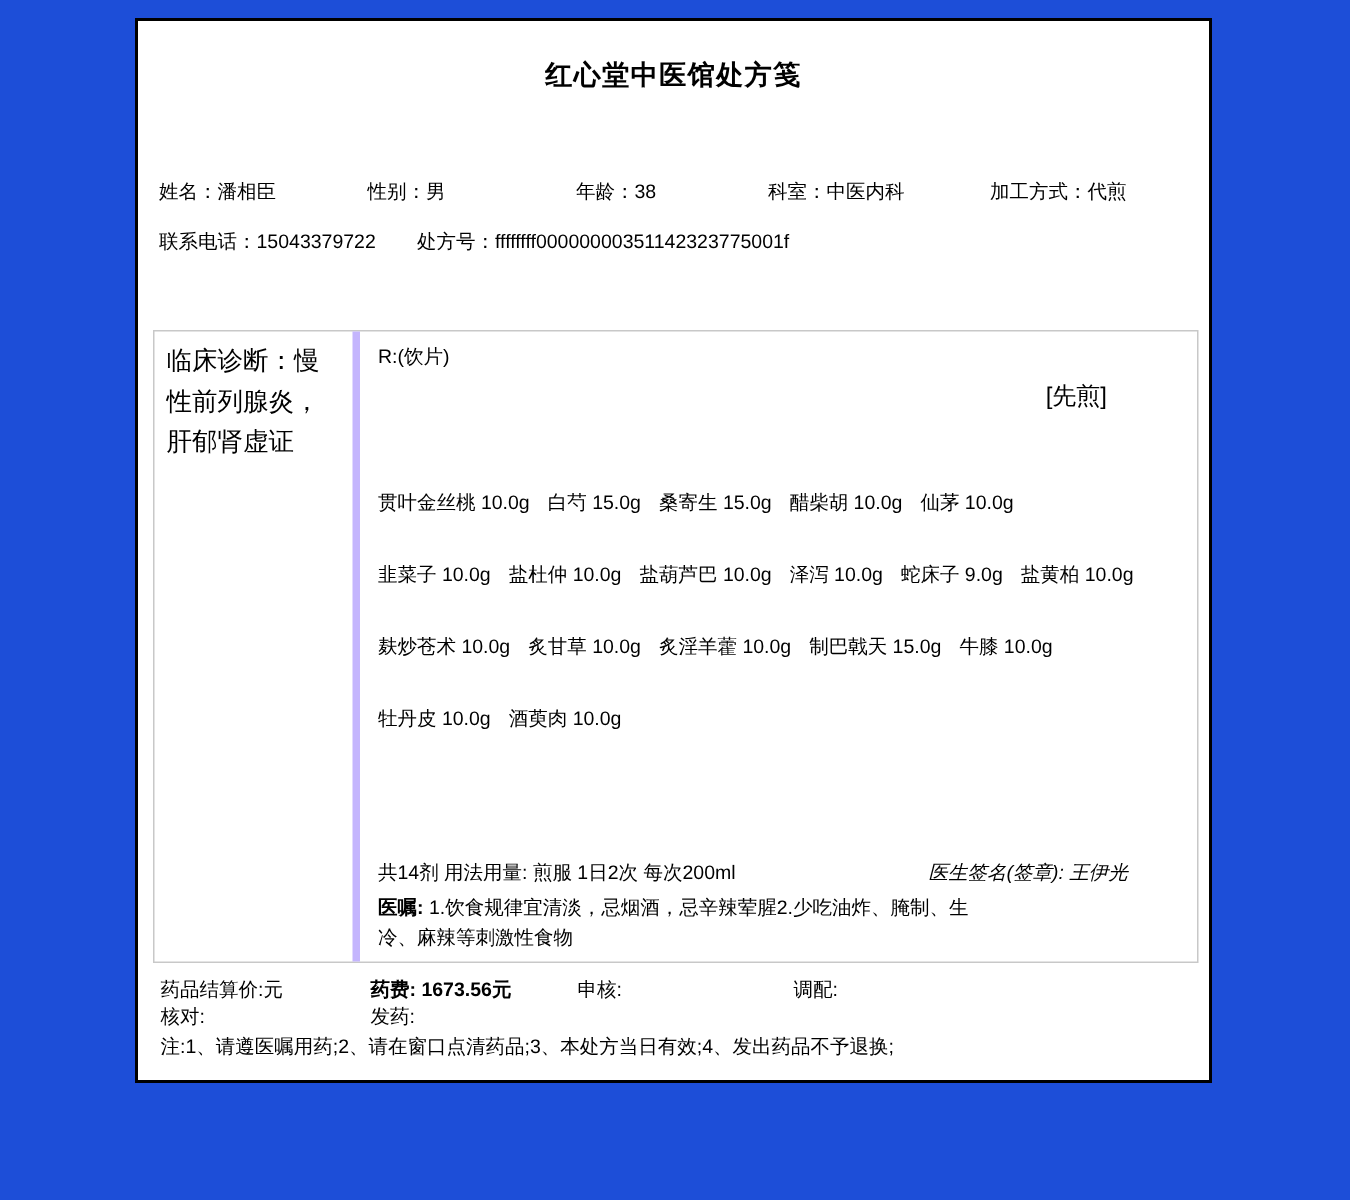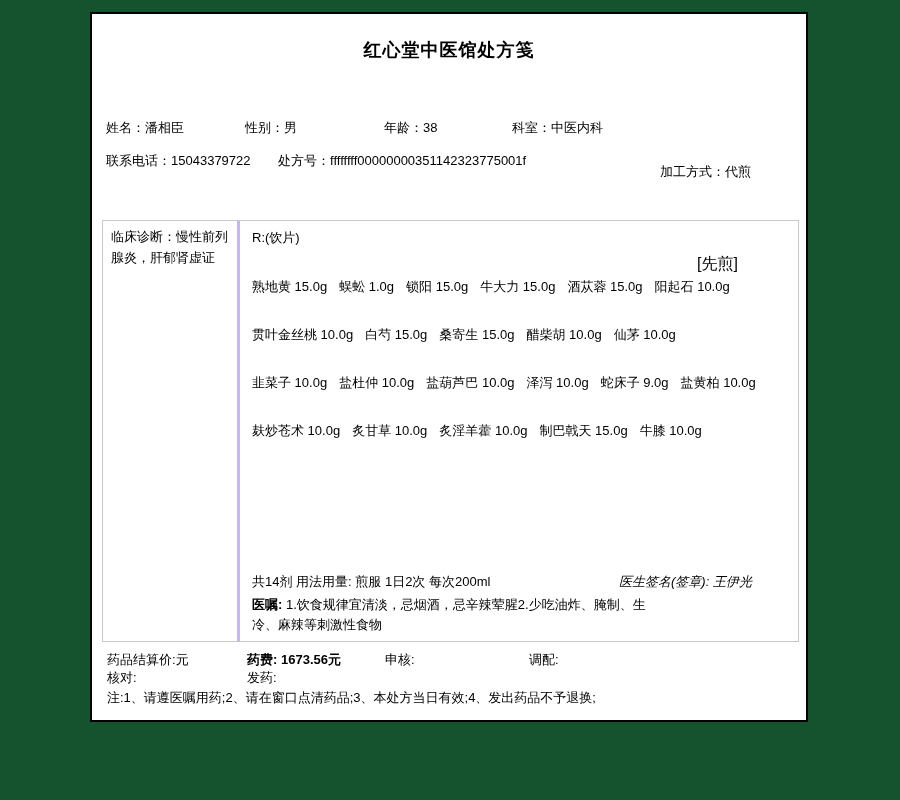--- a/index.html
+++ b/index.html
@@ -6,21 +6,21 @@
     margin: 0;
     padding: 0;
     background: #ffffff;
     font-family: "Liberation Sans", "DejaVu Sans", sans-serif;
     color: #000000;
   }
   .page {
     position: relative;
     width: 900px;
     height: 800px;
-    background: #14532d;
+    background: #1d4ed8;
     overflow: hidden;
   }
   .sheet {
     position: absolute;
     left: 90px;
     top: 12px;
     width: 718px;
     height: 710px;
     border: 2px solid #000000;
     box-sizing: border-box;
@@ -49,24 +49,24 @@
     top: 206px;
     width: 697px;
     height: 422px;
     border: 1px solid #c8c8c8;
     box-sizing: border-box;
     display: flex;
     background: #ffffff;
   }
   .diag-col {
     width: 137px;
-    border-right: 3px solid #c4b5fd;
+    border-right: 5px solid #c4b5fd;
     box-sizing: border-box;
     padding: 6px 8px;
-    font-size: 13px;
+    font-size: 17px;
     line-height: 1.6;
   }
   .rx-col {
     position: relative;
     flex: 1;
     font-size: 13px;
   }
   .rx-header {
     position: absolute;
     left: 12px;
@@ -119,37 +119,37 @@
 
 <div class="page">
   <div class="sheet">
 
     <div class="title">红心堂中医馆处方笺</div>
 
     <div class="cell" style="left:14px; top:106px;"><span>姓名：</span><span>潘相臣</span></div>
     <div class="cell" style="left:153px; top:106px;"><span>性别：</span><span>男</span></div>
     <div class="cell" style="left:292px; top:106px;"><span>年龄：</span><span>38</span></div>
     <div class="cell" style="left:420px; top:106px;"><span>科室：</span><span>中医内科</span></div>
-    <div class="cell" style="left:568px; top:106px;margin-top:44px;"><span>加工方式：</span><span>代煎</span></div>
+    <div class="cell" style="left:568px; top:106px;"><span>加工方式：</span><span>代煎</span></div>
 
     <div class="cell" style="left:14px; top:139px;"><span>联系电话：</span><span>15043379722</span></div>
     <div class="cell" style="left:186px; top:139px;"><span>处方号：</span><span>ffffffff00000000351142323775001f</span></div>
 
     <div class="rx-box">
       <div class="diag-col">
         <span>临床诊断：</span><span>慢性前列腺炎，肝郁肾虚证</span>
       </div>
       <div class="rx-col">
         <div class="rx-header">R:(饮片)</div>
         <div class="decoct-tag">[先煎]</div>
 
-        <div class="med-line" style="top:57px;"><span>熟地黄 15.0g</span><span>蜈蚣 1.0g</span><span>锁阳 15.0g</span><span>牛大力 15.0g</span><span>酒苁蓉 15.0g</span><span>阳起石 10.0g</span></div>
         <div class="med-line" style="top:105px;"><span>贯叶金丝桃 10.0g</span><span>白芍 15.0g</span><span>桑寄生 15.0g</span><span>醋柴胡 10.0g</span><span>仙茅 10.0g</span></div>
         <div class="med-line" style="top:153px;"><span>韭菜子 10.0g</span><span>盐杜仲 10.0g</span><span>盐葫芦巴 10.0g</span><span>泽泻 10.0g</span><span>蛇床子 9.0g</span><span>盐黄柏 10.0g</span></div>
         <div class="med-line" style="top:201px;"><span>麸炒苍术 10.0g</span><span>炙甘草 10.0g</span><span>炙淫羊藿 10.0g</span><span>制巴戟天 15.0g</span><span>牛膝 10.0g</span></div>
+        <div class="med-line" style="top:249px;"><span>牡丹皮 10.0g</span><span>酒萸肉 10.0g</span></div>
 
         <div class="usage-line">共14剂 用法用量: 煎服 1日2次 每次200ml</div>
         <div class="doctor-sign"><span>医生签名(签章): </span><span>王伊光</span></div>
         <div class="advice"><span class="bold">医嘱:</span><span> 1.饮食规律宜清淡，忌烟酒，忌辛辣荤腥2.少吃油炸、腌制、生冷、麻辣等刺激性食物</span></div>
       </div>
     </div>
 
     <div class="footer-cell" style="left:15px; top:638px;"><span>药品结算价:</span><span>元</span></div>
     <div class="footer-cell bold" style="left:155px; top:638px;"><span>药费:</span><span> 1673.56元</span></div>
     <div class="footer-cell" style="left:293px; top:638px;">申核:</div>

